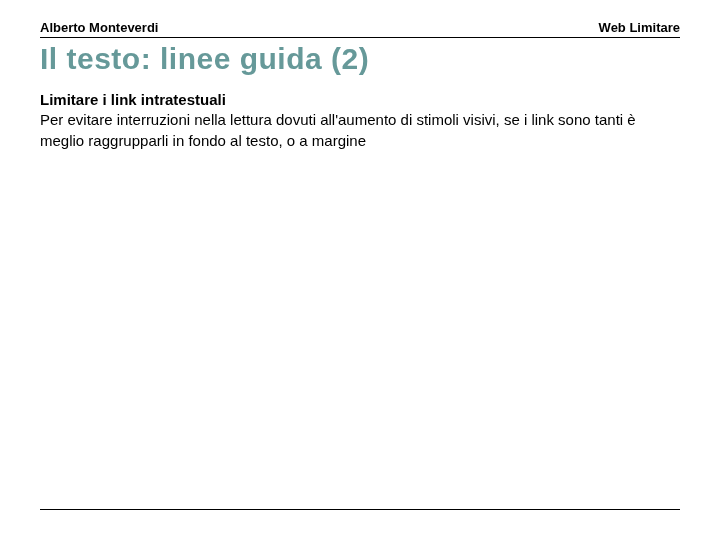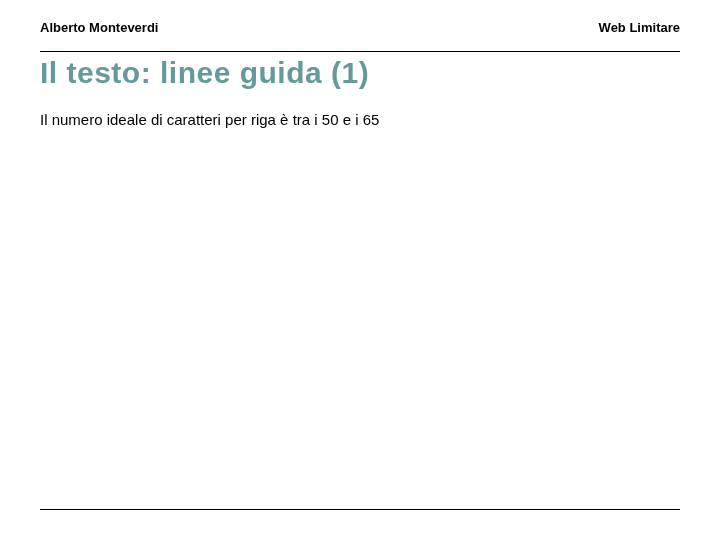--- a/index.html
+++ b/index.html
@@ -14,21 +14,21 @@
       font-family: Arial, Helvetica, sans-serif;
       padding: 20px 40px 30px 40px;
       position: relative;
       color: #000;
     }
     .header {
       display: flex;
       justify-content: space-between;
       align-items: center;
       border-bottom: 1px solid #000;
-      padding-bottom: 16px;
+      padding-bottom: 2px;
       margin-bottom: 4px;
     }
     .author {
       font-size: 13px;
       font-weight: bold;
     }
     .topic {
       font-size: 13px;
       font-weight: bold;
     }
@@ -60,22 +60,23 @@
     }
   </style>
 </head>
 <body>
 
 <div class="header">
   <span class="author">Alberto Monteverdi</span>
   <span class="topic">Web Limitare</span>
 </div>
 
-<h1 class="title">Il testo: linee guida (1)</h1>
+<h1 class="title">Il testo: linee guida (2)</h1>
 
 <div class="section">
+  <span class="section-heading">Limitare i link intratestuali</span>
+  <span class="section-body">Per evitare interruzioni nella lettura dovuti all'aumento di stimoli visivi, se i link sono tanti è meglio raggrupparli in fondo al testo, o a margine</span>
 </div>
 
 <div class="section">
-  <span class="section-body">Il numero ideale di caratteri per riga è tra i 50 e i 65</span>
 </div>
 
 <div class="footer-line"></div>
 
 </body></html>

